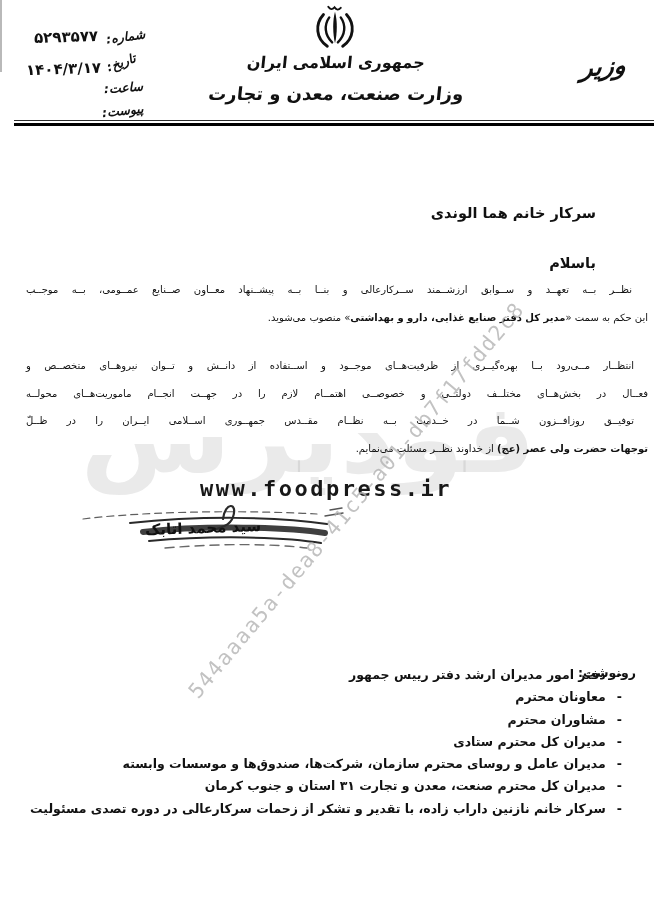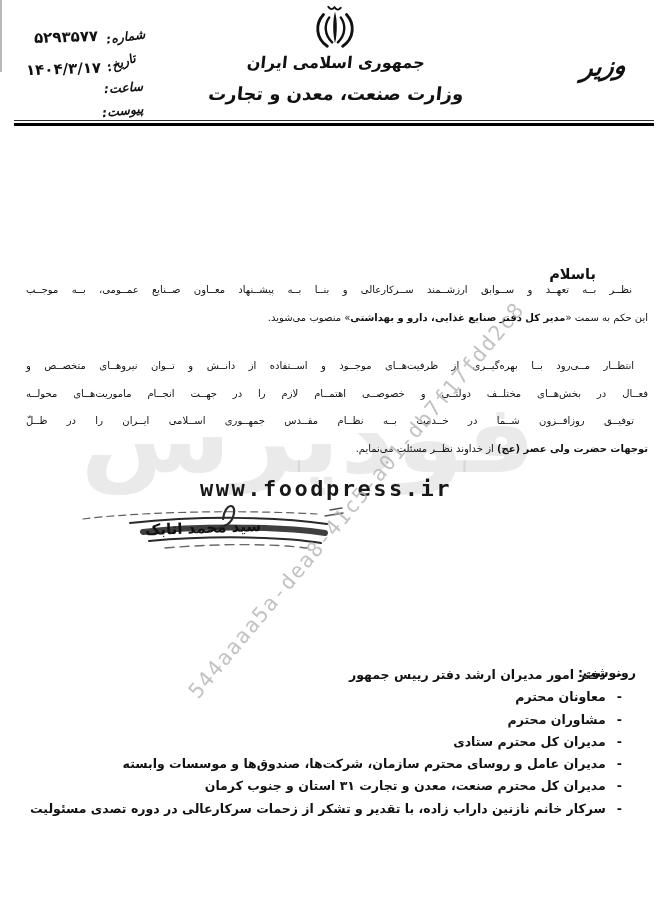--- a/index.html
+++ b/index.html
@@ -20,21 +20,21 @@
   .lbl-no{left:106px;top:29px;transform:rotate(-8deg);}
   .lbl-date{left:106px;top:55px;transform:rotate(-20deg);}
   .lbl-time{left:104px;top:80px;transform:rotate(-4deg);}
   .lbl-att{left:102px;top:103px;transform:rotate(-6deg);}
   .meta-value{font-size:15px;font-weight:bold;direction:rtl;letter-spacing:2px;}
   .val-no{left:34px;top:28px;transform:rotate(-2deg);}
   .val-date{left:26px;top:60px;transform:rotate(-2deg);letter-spacing:1px;}
   .divider{left:14px;top:120px;width:640px;height:2px;border-top:1.5px solid #2d2d2d;border-bottom:3.5px solid #000;}
   
   .salutation{right:70px;top:205px;font-size:14.5px;font-weight:bold;direction:rtl;}
-  .greeting{right:70px;top:255px;font-size:14.5px;font-weight:bold;direction:rtl;margin-top:11px;}
+  .greeting{right:70px;top:255px;font-size:14.5px;font-weight:bold;direction:rtl;}
   .letter-body{left:26px;top:276px;width:622px;direction:rtl;font-size:10px;}
   .bline{line-height:27.6px;white-space:normal;}
   .bline.justify{text-align:justify;text-align-last:justify;}
   .bline.right{text-align:right;}
   .bline b{font-weight:bold;}
   
   .sig-box{left:75px;top:488px;width:280px;height:72px;}
   .sig-name{left:145px;top:519px;font-size:15px;font-weight:bold;direction:rtl;transform:rotate(-2deg);letter-spacing:1px;}
   
   .wm-site{left:200px;top:476px;font-family:"DejaVu Sans Mono","Liberation Mono",monospace;
@@ -80,20 +80,21 @@
   <div class="abs meta-value val-no">۵۲۹۳۵۷۷</div>
   <div class="abs meta-label lbl-date">تاریخ:</div>
   <div class="abs meta-value val-date">۱۴۰۴/۳/۱۷</div>
   <div class="abs meta-label lbl-time">ساعت:</div>
   <div class="abs meta-label lbl-att">پیوست:</div>
 
   <div class="abs divider"></div>
 
   <div class="abs wm-logo">فودپرس</div>
 
+  <div class="abs salutation">سرکار خانم هما الوندی</div>
   <div class="abs greeting">باسلام</div>
   <div class="abs letter-body" id="letter-body">
       <div class="bline justify" style="padding-right: 16px;"><span>نظــر بــه تعهــد و ســوابق ارزشــمند ســرکارعالی و بنــا بــه پیشــنهاد معــاون صــنایع عمــومی، بــه موجــب</span></div>
       <div class="bline right"><span>این حکم به سمت «</span><b>مدیر کل دفتر صنایع غذایی، دارو و بهداشتی</b><span>» منصوب می‌شوید.</span></div>
       <div class="bline justify" style="padding-right: 14px; margin-top: 21px;"><span>انتظــار مــی‌رود بــا بهره‌گیــری از ظرفیت‌هــای موجــود و اســتفاده از دانــش و تــوان نیروهــای متخصــص و</span></div>
       <div class="bline justify"><span>فعــال در بخش‌هــای مختلــف دولتــی و خصوصــی اهتمــام لازم را در جهــت انجــام ماموریت‌هــای محولــه</span></div>
       <div class="bline justify" style="padding-right: 14px;"><span>توفیــق روزافــزون شــما در خــدمت بــه نظــام مقــدس جمهــوری اســلامی ایــران را در ظــلّ</span></div>
       <div class="bline right"><b>توجهات حضرت ولی عصر (عج)</b><span> از خداوند نظــر مسئلت می‌نمایم.</span></div>
     </div>
 

